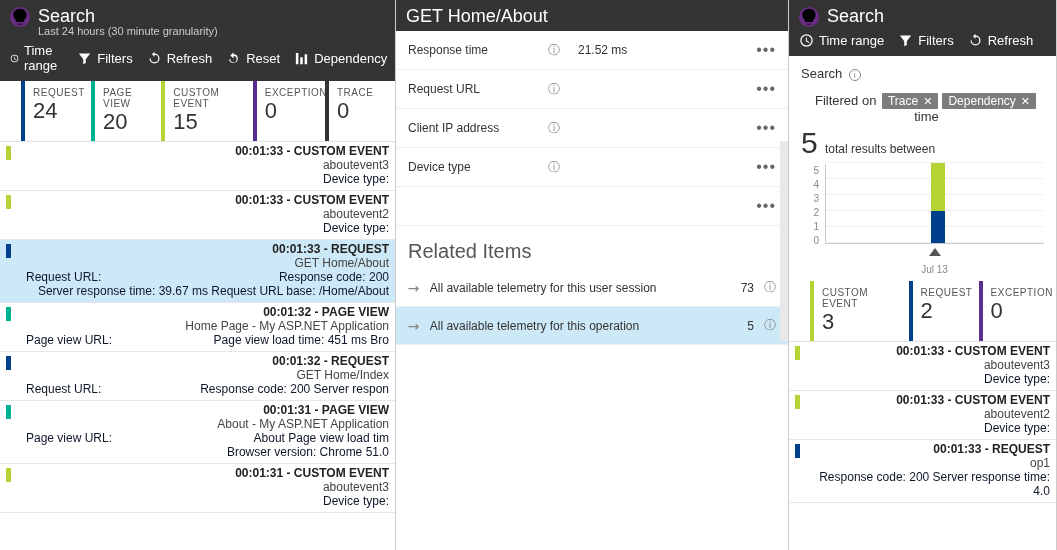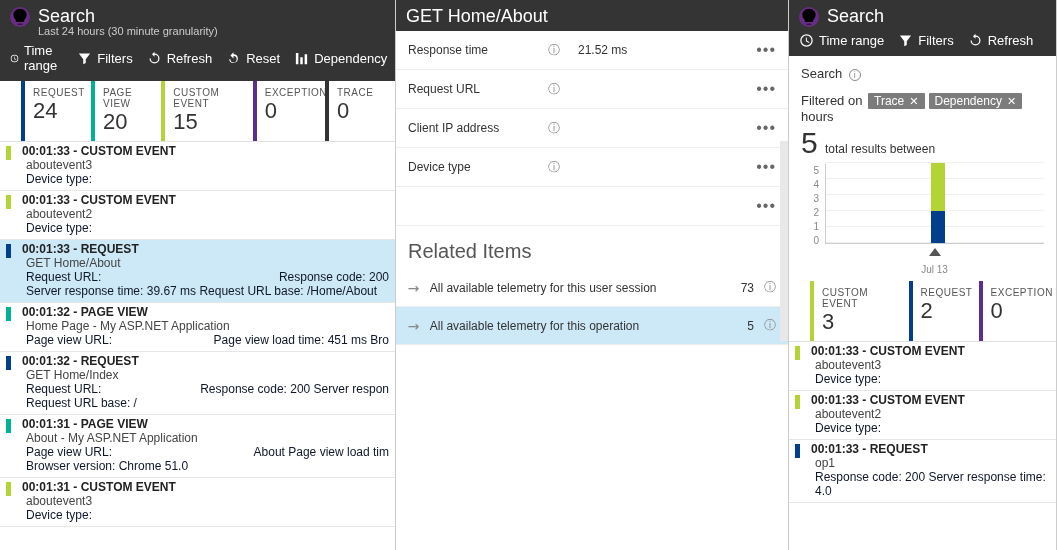--- a/index.html
+++ b/index.html
@@ -41,21 +41,21 @@
   .stat { padding:6px 8px; border-left:4px solid; min-width:70px; }
   .stat .lbl { font-size:10px; color:#555; letter-spacing:0.5px; }
   .stat .val { font-size:22px; font-weight:300; }
   .c-req { border-color:#003f8c; }
   .c-pv  { border-color:#00b294; }
   .c-ce  { border-color:#b4d334; }
   .c-ex  { border-color:#5c2d91; }
   .c-tr  { border-color:#333; }
 
   
-  .item { border-bottom:1px solid #e6e6e6; padding:2px 6px 4px 6px; position:relative; }
+  .item { border-bottom:1px solid #e6e6e6; padding:2px 6px 4px 6px; position:relative;text-align:right; }
   .item.sel { background:#cde9f7; }
   .item .tick { position:absolute; left:6px; top:4px; width:5px; height:14px; }
   .item .title { margin-left:16px; font-size:12px; font-weight:600; color:#222; }
   .item .line { margin-left:20px; font-size:12px; color:#444; }
   .item .kv { color:#0f172a; }
   .twocol { display:flex; justify-content:space-between; gap:10px; }
 
   
   .section-title { font-size:20px; font-weight:300; color:#555; padding:14px 12px 6px 12px; }
   .prop { display:flex; align-items:center; padding:10px 12px; border-bottom:1px solid #eee; }
@@ -64,21 +64,21 @@
   .prop .pv { flex:1; color:#333; }
   .prop .dots { color:#666; cursor:pointer; font-size:16px; letter-spacing:1px; }
   .related { display:flex; align-items:center; padding:10px 12px; border-bottom:1px solid #eee; gap:10px; cursor:pointer; }
   .related.sel { background:#cde9f7; }
   .related .arrow { color:#888; transform: rotate(45deg); font-size:14px; }
   .related .txt { flex:1; }
   .related .cnt { width:24px; text-align:right; color:#333; }
 
   
   .search-lbl { padding:10px 12px 0 12px; font-size:13px; color:#333; }
-  .filtered { padding:12px 4px 2px 12px; font-size:13px; }
+  .filtered { padding:12px 4px 2px 12px; font-size:13px;text-align:center; }
   .fchip { display:inline-flex; align-items:center; background:#7c7c7c; color:#fff; padding:1px 6px; margin:0 2px; font-size:12px; border-radius:1px; }
   .fchip .x { margin-left:5px; font-size:11px; cursor:pointer; }
   .bignum { font-size:30px; font-weight:300; display:inline-block; margin-right:4px; }
   .chartwrap { padding:4px 12px 0 12px; }
   .yaxis { display:flex; flex-direction:column; align-items:flex-end; font-size:10px; color:#888; float:left; width:18px; line-height:14px; }
   .chart { margin-left:24px; height:80px; border-left:1px solid #ccc; border-bottom:1px solid #ccc; position:relative; }
   .gridline { position:absolute; left:0; right:0; border-top:1px solid #f0f0f0; }
   .bar { position:absolute; width:14px; }
   .barseg { width:100%; }
   .triangle { width:0;height:0;border-left:6px solid transparent;border-right:6px solid transparent;border-bottom:8px solid #555; margin:4px auto 0 auto; }
@@ -190,21 +190,20 @@
           </div>
         </div>
         <div class="item">
           <div class="tick" style="background: rgb(0, 63, 140);"></div>
           <div class="title">00:01:32 - REQUEST</div>
           <div class="line">GET  Home/Index</div>
           <div class="line twocol">
             <span class="kv">Request URL:</span>
             <span class="kv">Response code: 200  Server respon</span>
           </div>
-          <div class="line kv">Request URL base: /</div>
         </div>
         <div class="item">
           <div class="tick" style="background: rgb(0, 178, 148);"></div>
           <div class="title">00:01:31 - PAGE VIEW</div>
           <div class="line">About - My ASP.NET Application</div>
           <div class="line twocol">
             <span class="kv">Page view URL:</span>
             <span class="kv">About  Page view load tim</span>
           </div>
           <div class="line kv">Browser version: Chrome 51.0</div>
@@ -312,21 +311,21 @@
     </div>
     <div class="filtered">
       <span>Filtered on</span>
       <span id="right-chips"><span class="fchip">
             <span>Trace</span>
             <span class="x">✕</span>
           </span><span class="fchip">
             <span>Dependency</span>
             <span class="x">✕</span>
           </span></span>
-      <span>hours</span>
+      <span>time</span>
     </div>
     <div style="padding:0 12px">
       <span class="bignum">5</span>
       <span>total results between</span>
     </div>
     <div class="chartwrap">
       <div class="yaxis" id="chart-yaxis">
           <div>5</div>
           <div>4</div>
           <div>3</div>

